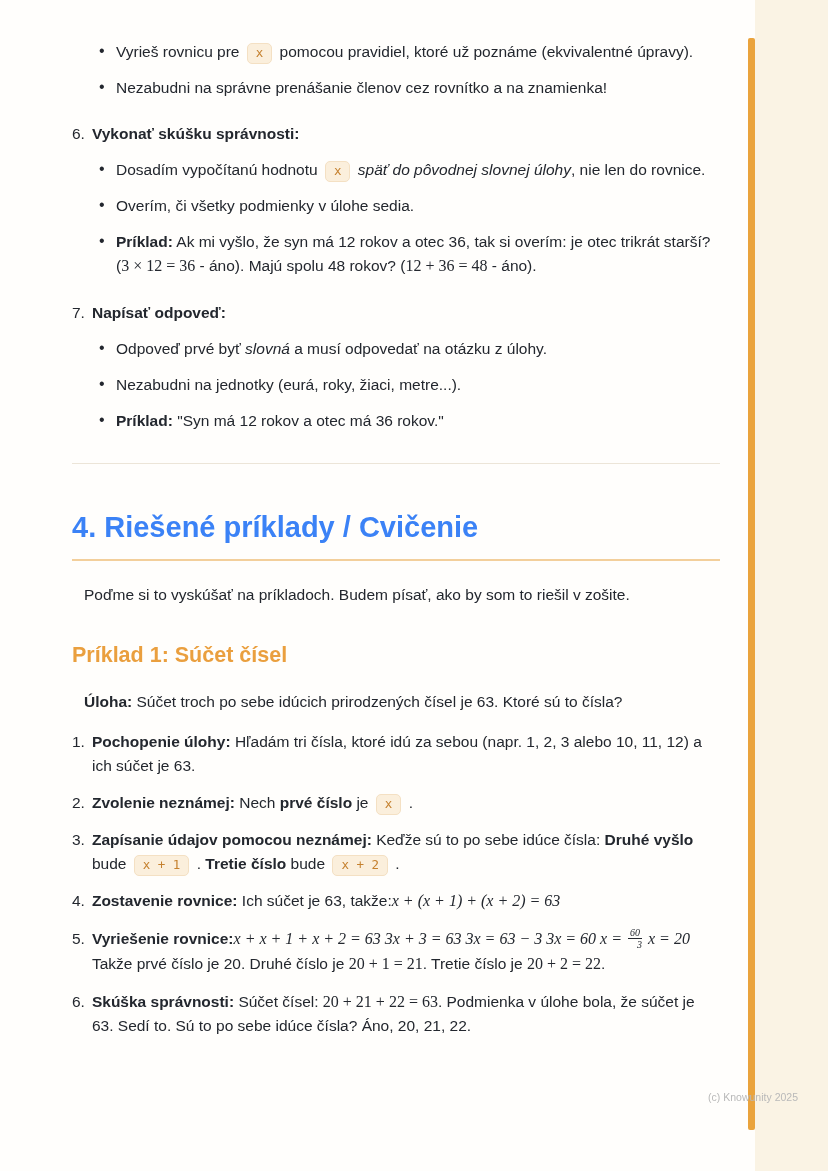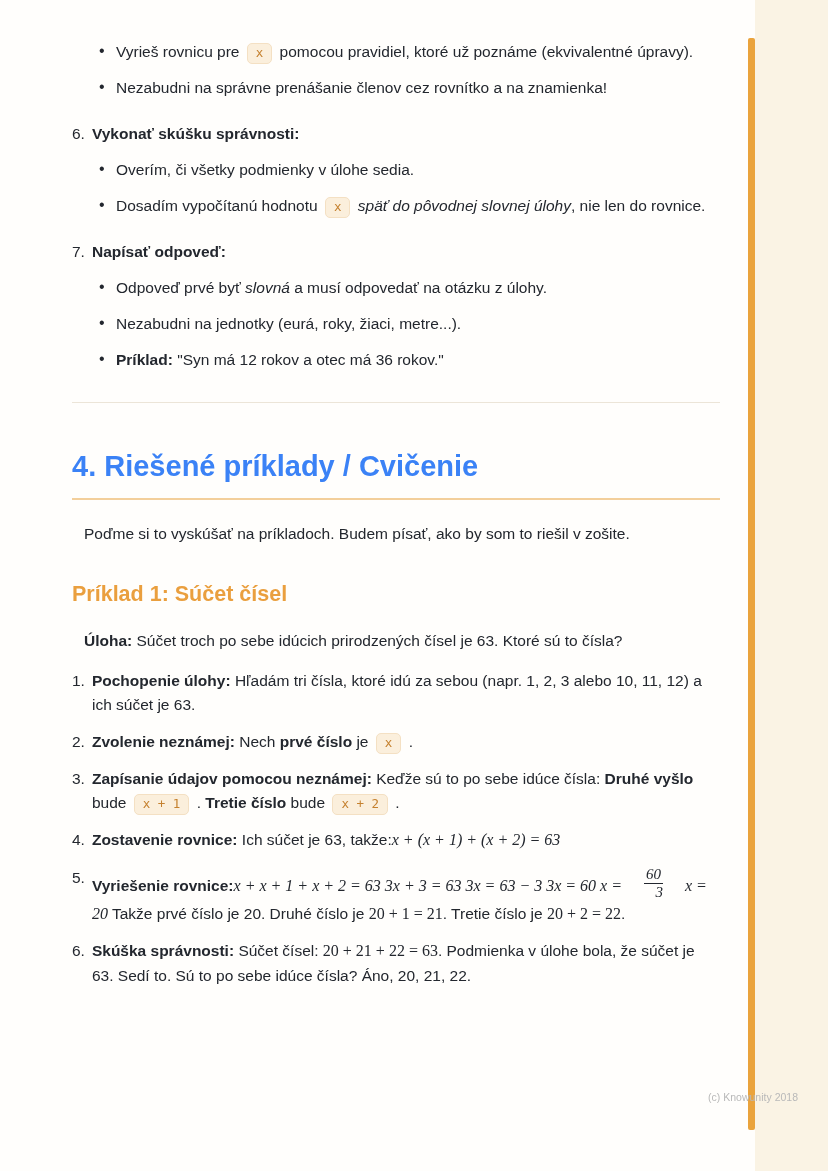--- a/index.html
+++ b/index.html
@@ -42,21 +42,21 @@
   .para { margin:16px 12px; }
 
   .steps { margin-top:14px; }
   .step { display:flex; gap:7px; margin:13px 0; }
   .step .num { flex:0 0 auto; }
   .step .body { flex:1 1 auto; }
 
   .frac {
     display:inline-block; vertical-align:-0.45em; text-align:right;
     font-family:"Liberation Serif", serif; font-style:italic;
-    font-size:15px; line-height:1.15; margin:0 18px;
+    font-size:10px; line-height:1.15; margin:0 2px;
   }
   .frac .fnum { display:block; border-bottom:1px solid #23272E; padding:0 2px; }
   .frac .fden { display:block; }
 
   .watermark { position:absolute; right:30px; bottom:68px; font-size:10.5px; color:#B9B9B9; z-index:5; }
 </style>
 </head>
 <body>
 
 <div class="page">
@@ -71,24 +71,27 @@
       </li>
     </ul>
 
     <div class="oitem">
       <div class="oitem-head">
         <span class="num">6.</span>
         <span class="seg-b">Vykonať skúšku správnosti:</span>
       </div>
       <ul class="bullets">
         <li>
+          <span class="rich"><span>Dosadím vypočítanú hodnotu </span><span class="seg-code">x</span><span> </span><span class="seg-i">späť do pôvodnej slovnej úlohy</span><span>, nie len do rovnice.</span></span>
+        </li>
+        <li>
           <span class="rich"><span>Overím, či všetky podmienky v úlohe sedia.</span></span>
         </li>
         <li>
-          <span class="rich"><span>Dosadím vypočítanú hodnotu </span><span class="seg-code">x</span><span> </span><span class="seg-i">späť do pôvodnej slovnej úlohy</span><span>, nie len do rovnice.</span></span>
+          <span class="rich"><span class="seg-b">Príklad:</span><span> Ak mi vyšlo, že syn má 12 rokov a otec 36, tak si overím: je otec trikrát starší? (</span><span class="seg-m">3 × 12 = 36</span><span> - áno). Majú spolu 48 rokov? (</span><span class="seg-m">12 + 36 = 48</span><span> - áno).</span></span>
         </li>
       </ul>
     </div>
 
     <div class="oitem">
       <div class="oitem-head">
         <span class="num">7.</span>
         <span class="seg-b">Napísať odpoveď:</span>
       </div>
       <ul class="bullets">
@@ -141,14 +144,14 @@
       <div class="step">
         <span class="num">6.</span>
         <span class="body rich"><span class="seg-b">Skúška správnosti:</span><span> Súčet čísel: </span><span class="seg-m">20 + 21 + 22 = 63</span><span>. Podmienka v úlohe bola, že súčet je 63. Sedí to. Sú to po sebe idúce čísla? Áno, 20, 21, 22.</span></span>
       </div>
     </div>
 
   </div>
 
   <div class="page-edge-strip"></div>
   <div class="page-edge-bar"></div>
-  <div class="watermark">(c) Knowunity 2018</div>
+  <div class="watermark">(c) Knowunity 2025</div>
 </div>
 
 </body></html>

